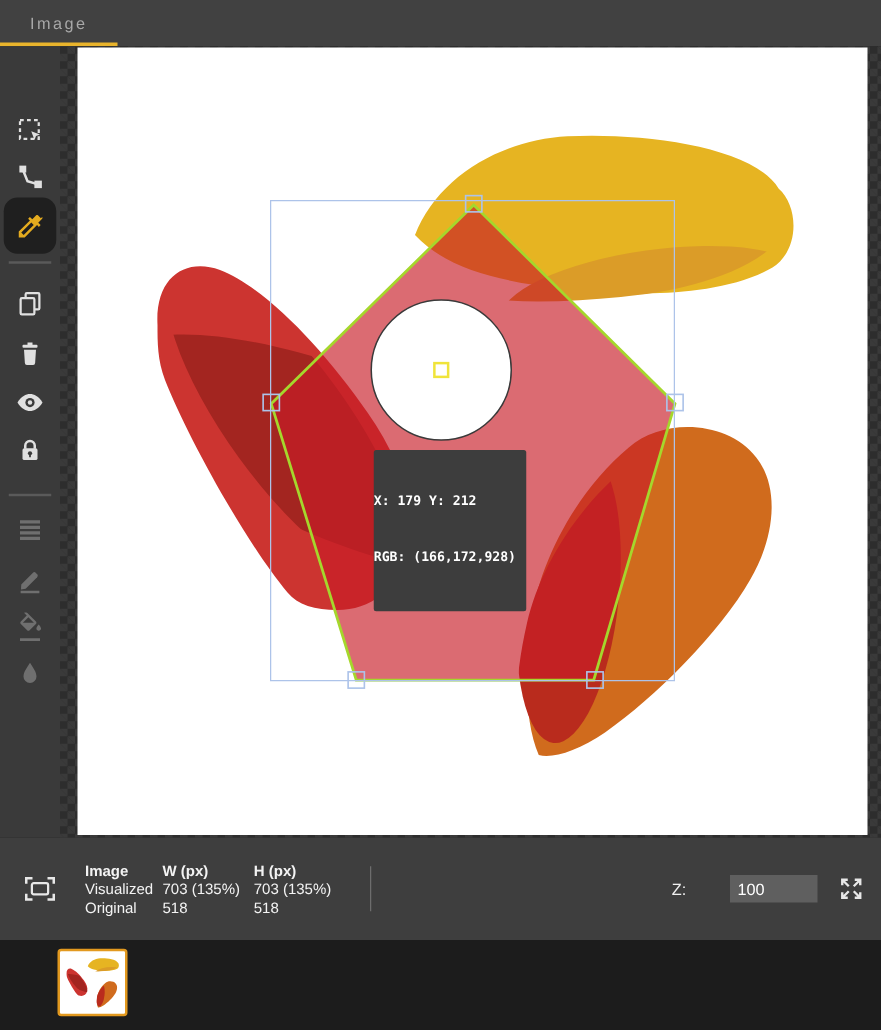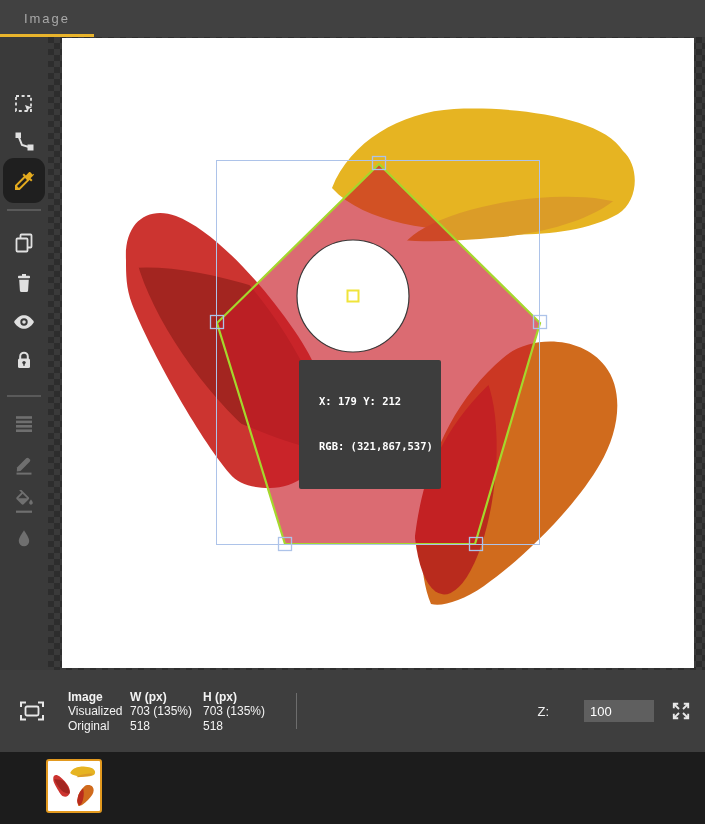--- a/index.html
+++ b/index.html
@@ -19,21 +19,21 @@
     background-color:#2d2d2d;
     background-image:
       linear-gradient(45deg,#3a3a3a 25%,transparent 25%,transparent 75%,#3a3a3a 75%),
       linear-gradient(45deg,#3a3a3a 25%,transparent 25%,transparent 75%,#3a3a3a 75%);
     background-size:12px 12px;
     background-position:0 0,6px 6px; }
   .canvas { position:absolute; left:14px; top:1px; width:632px; height:630px; background:#ffffff; }
   .canvas svg { display:block; }
 
   .tooltip { position:absolute; left:237px; top:322px; background:#3d3d3d; border-radius:2px;
-    padding:4px 8px 5px 20px; color:#ffffff; font-family:"DejaVu Sans Mono", monospace;
+    padding:4px 8px 5px 0; color:#ffffff; font-family:"DejaVu Sans Mono", monospace;
     font-size:10.5px; font-weight:bold; line-height:15px; white-space:pre; }
 
   
   .toolbar { position:absolute; left:0; top:0; width:48px; height:100%; background:#3a3a3a; z-index:5; }
   .tool { position:absolute; left:0; width:48px; height:28px; display:flex; align-items:center; justify-content:center; cursor:pointer; }
   .tool svg { display:block; }
   .tool-active { position:absolute; left:3px; width:42px; height:45px; background:#1f1f1f; border-radius:11px;
                  display:flex; align-items:center; justify-content:center; cursor:pointer; }
   .tb-divider { position:absolute; left:7px; width:34px; height:2px; background:#5a5a5a; }
 
@@ -107,21 +107,21 @@
           <rect x="148.5" y="277.5" width="13" height="13"></rect>
           <rect x="407.5" y="499.5" width="13" height="13"></rect>
           <rect x="216.5" y="499.5" width="13" height="13"></rect>
         </g>
 
         <rect x="285.5" y="252.5" width="11" height="11" fill="none" stroke="#f0e43a" stroke-width="2"></rect>
       </svg>
 
       <div class="tooltip">
         <div>X: 179 Y: 212</div>
-        <div>RGB: (321,867,537)</div>
+        <div>RGB: (166,172,928)</div>
       </div>
     </div>
   </div>
 
   <div class="toolbar">
 
     <div class="tool" style="top:53px">
       <svg width="24" height="24" viewBox="0 0 24 24">
         <rect x="4" y="4" width="15" height="15" fill="none" stroke="#e0e0e0" stroke-width="1.8" stroke-dasharray="3 2.6"></rect>
         <path d="M13,13 L20,15.6 L16.8,16.8 L15.6,20 Z" fill="#e0e0e0"></path>

